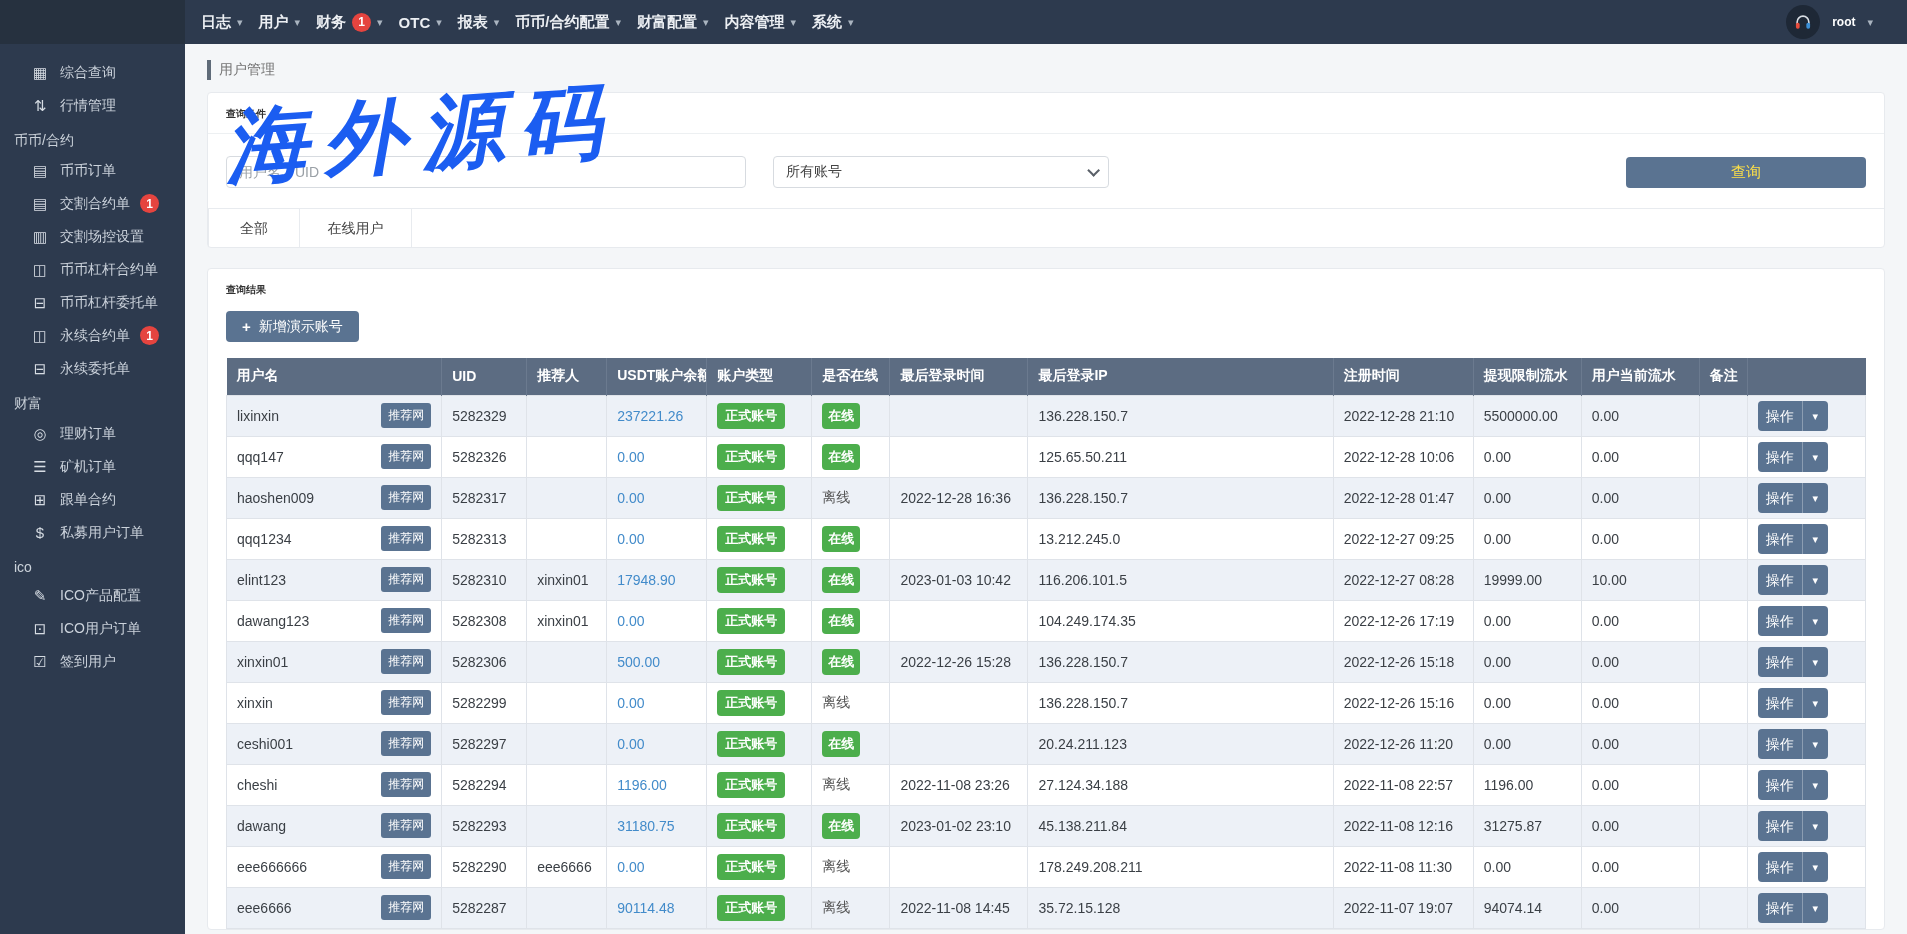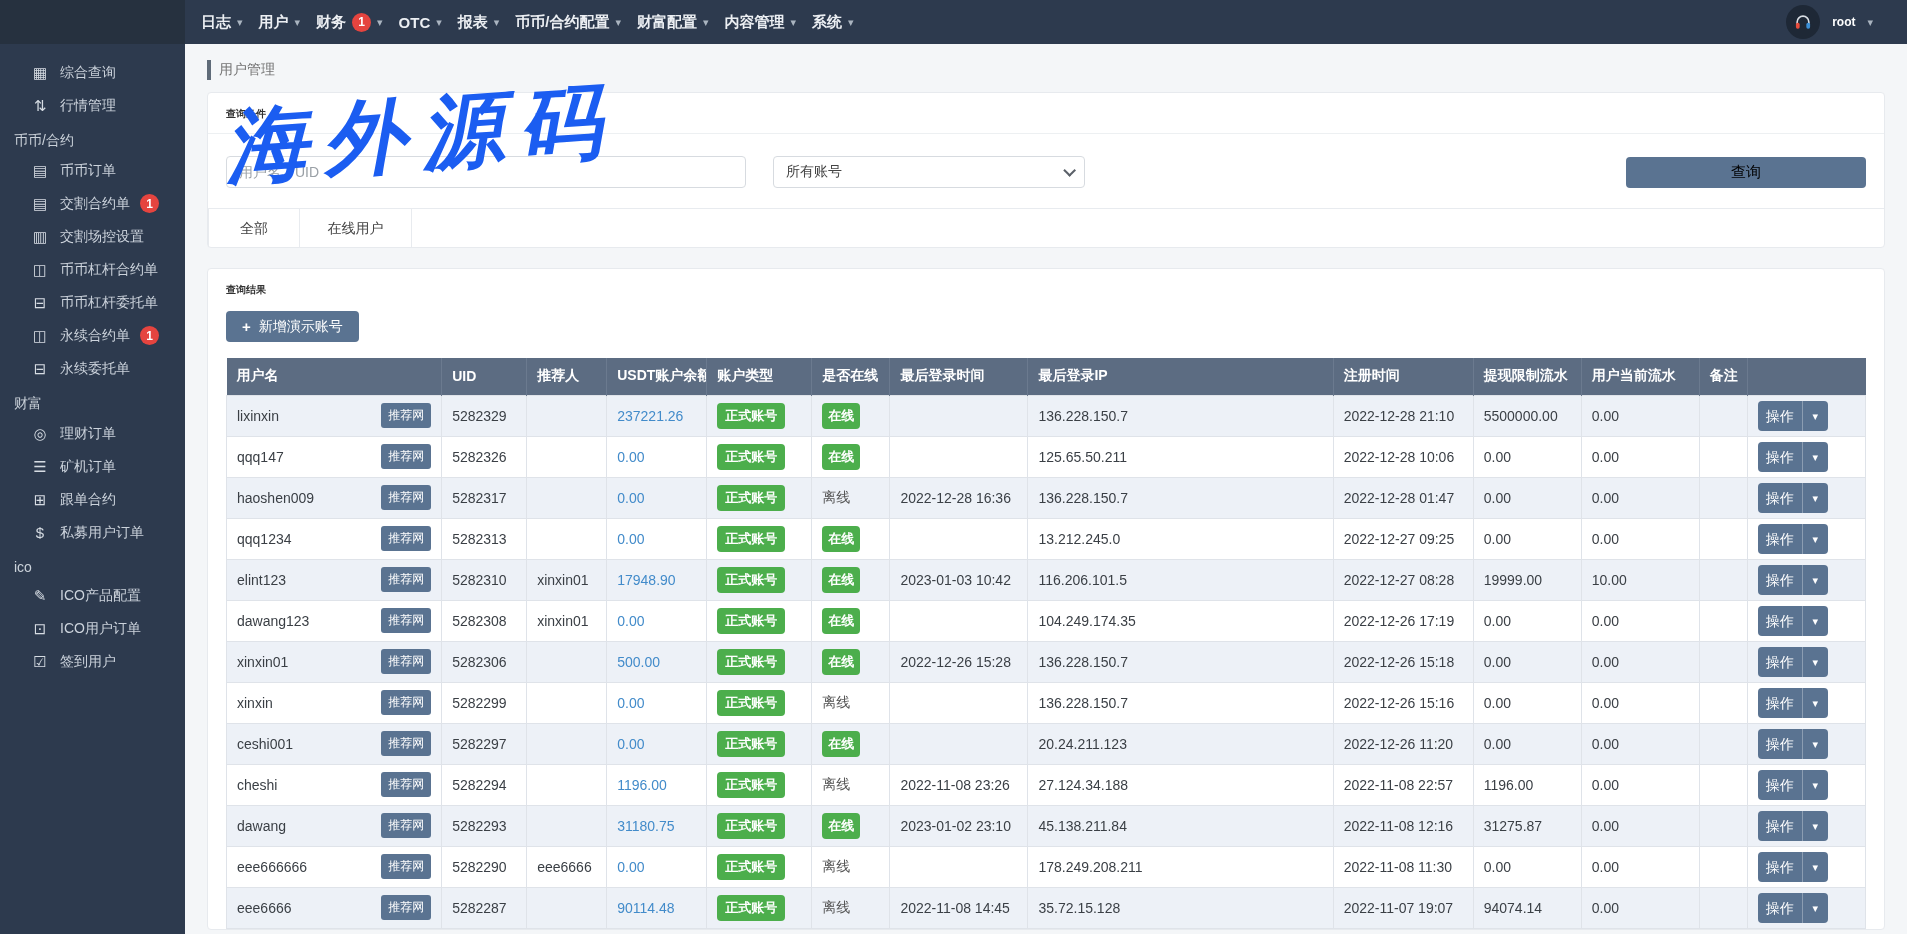--- a/index.html
+++ b/index.html
@@ -49,26 +49,26 @@
   .card { background:#fff; border:1px solid #e7eaee; border-radius:4px; margin:0 22px 20px 22px; }
   .panel-label { font-size:10px; font-weight:bold; color:#333; padding:14px 18px 12px 18px; }
   .panel-divider { border-top:1px solid #edf0f2; }
 
   .query-form { display:flex; align-items:center; padding:22px 18px 0 18px; gap:27px; }
   .q-input { height:32px; border:1px solid #d7dbe0; border-radius:4px; font-size:14px;
     padding:0 12px; color:#333; outline:none; font-family:inherit; }
   .q-input::placeholder { color:#9aa0a6; }
   .q-input.w1 { width:520px; }
   .q-input.w2 { width:382px; }
-  .q-select { width:312px; height:32px; border:1px solid #d7dbe0; border-radius:4px;
+  .q-select { width:336px; height:32px; border:1px solid #d7dbe0; border-radius:4px;
     display:flex; align-items:center; justify-content:space-between; padding:8px 12px;
     font-size:14px; color:#444; cursor:pointer; }
   .sel-caret { width:9px; height:9px; border-right:2px solid #5a6068; border-bottom:2px solid #5a6068;
     transform:rotate(45deg) translateY(-3px); }
-  .q-btn { margin-left:auto; width:240px; height:31px; background:#5a7391; color:#000000;
+  .q-btn { margin-left:auto; width:240px; height:31px; background:#5a7391; color:#fde047;
     border:none; border-radius:4px; font-size:15px; cursor:pointer; font-family:inherit; }
 
   .tabs-row { margin-top:20px; border-top:1px solid #e8ebef; display:flex; }
   .tab-cell { height:38px; line-height:38px; text-align:center; font-size:14px; color:#444;
     border-right:1px solid #e8ebef; cursor:pointer; }
   .tab-cell:first-child { border-left:1px solid #e8ebef; margin-left:0; width:92px; }
   .tab-cell:nth-child(2) { width:112px; }
 
   .results-body { padding:0 18px 0 18px; }
   .add-btn { display:inline-flex; align-items:center; gap:8px; height:31px; background:#5a7391;

